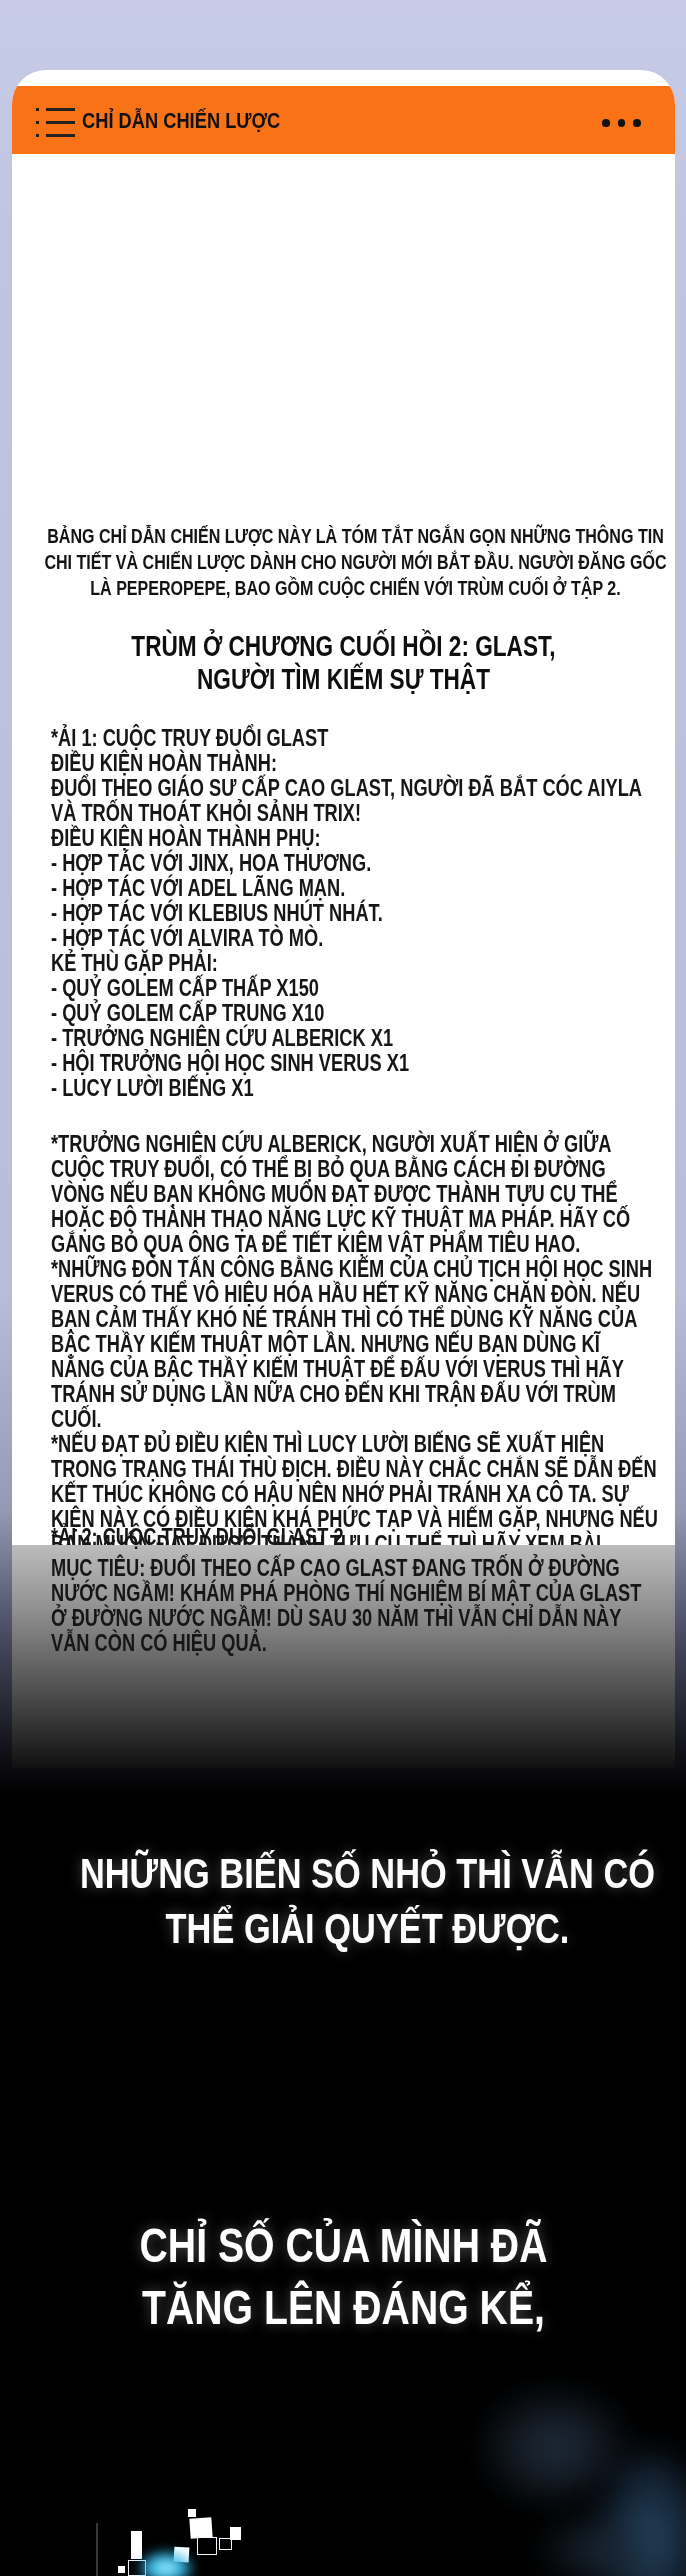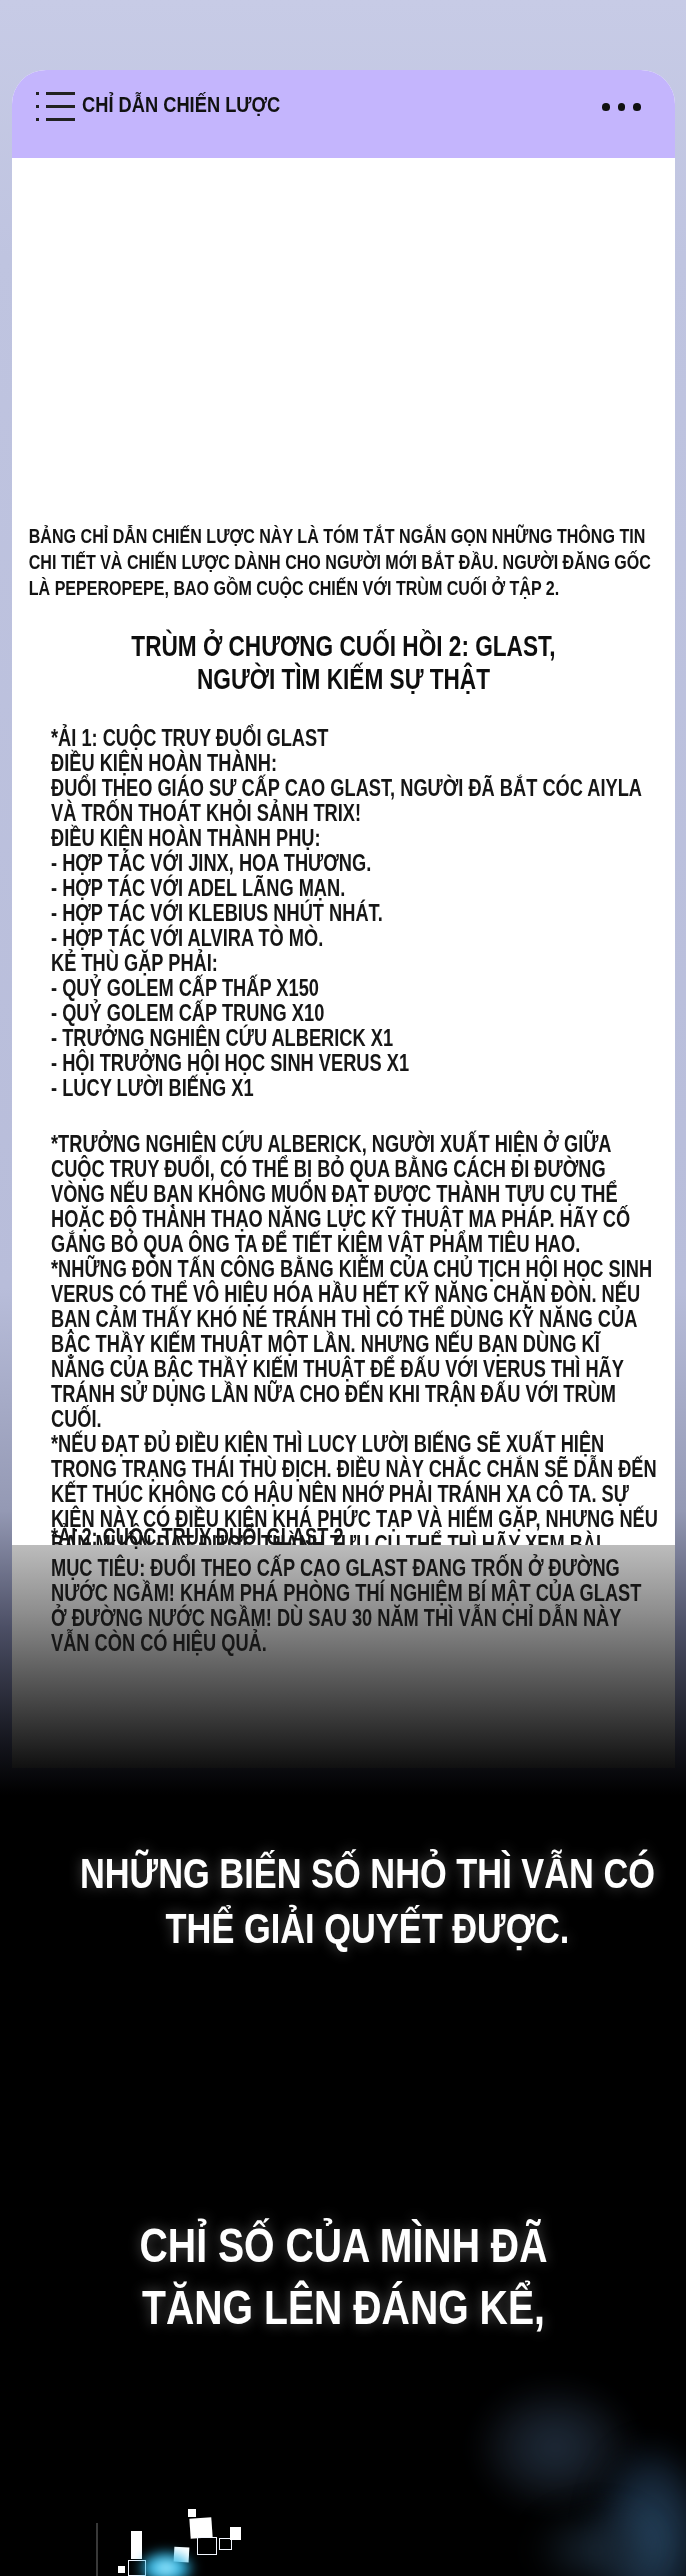--- a/index.html
+++ b/index.html
@@ -8,21 +8,21 @@
     font-family:"Liberation Sans",sans-serif;
     background:linear-gradient(180deg,
       #c7cbe6 0px,#bfc4e0 258px,#b8bdda 1288px,
       #9499b4 1511px,#4a4d63 1631px,#14151d 1743px,#000 1795px,#000 2576px);
   }
   .card{
     position:absolute;left:12px;top:70px;width:663px;height:1698px;
     background:#fff;border-radius:34px 34px 0 0;overflow:hidden;
   }
   
-  .appbar{position:absolute;top:0;left:0;width:100%;height:88px;background:#c4b5fd;}
+  .appbar{position:absolute;top:16px;left:0;width:100%;height:68px;background:#f97316;}
   .list-icon{position:absolute;left:24px;top:22px;width:39px;height:31px;cursor:pointer;}
   .list-icon .dot{position:absolute;left:0;width:3.4px;height:3.4px;background:#222;}
   .list-icon .bar{position:absolute;left:10.3px;right:0;height:2.6px;background:#222;}
   .appbar-title{
     position:absolute;left:70px;top:23px;font-weight:bold;font-size:21.5px;color:#111;
     transform:scaleX(.85);transform-origin:0 0;letter-spacing:0;white-space:nowrap;
   }
   .more-icon{position:absolute;right:34px;top:33px;width:39px;height:8.6px;cursor:pointer;}
   .more-icon i{position:absolute;top:0;width:7.7px;height:7.7px;border-radius:50%;background:#111;}
   .more-icon i:nth-child(1){left:0}.more-icon i:nth-child(2){left:15.5px}.more-icon i:nth-child(3){left:31px}
@@ -33,21 +33,21 @@
   .sil-tuft1{left:455px;top:103px;width:46px;height:46px;border-radius:20% 80% 30% 70%;transform:rotate(18deg);}
   .sil-tuft2{left:558px;top:86px;width:52px;height:43px;border-radius:70% 30% 60% 40%;transform:rotate(-12deg);}
   .sil-tuft3{left:584px;top:163px;width:52px;height:50px;border-radius:40% 60% 70% 30%;transform:rotate(14deg);}
   .sil-body{left:434px;top:215px;width:199px;height:155px;border-radius:52% 48% 6% 4%/100% 88% 0 0;transform:rotate(-2deg);}
   .sil-body2{left:481px;top:283px;width:156px;height:77px;border-radius:10% 60% 0 0;}
   .banner-t{position:absolute;left:53px;font-weight:bold;font-size:39px;color:#e2231d;
     transform:scaleX(.8);transform-origin:0 0;white-space:nowrap;letter-spacing:0;}
   .banner-t1{top:94px;} .banner-t2{top:172px;}
   
   .cpre{white-space:pre-line;}
-  .intro{position:absolute;top:453px;left:0;width:663px;}
+  .intro{position:absolute;top:453px;left:12px;width:663px;text-align:center;}
   .intro .in{display:inline-block;width:807px;margin-left:-72px;transform:scaleX(.78);transform-origin:center top;
     font-weight:bold;font-size:20.6px;line-height:26px;color:#131313;}
   .bossh{position:absolute;top:560px;left:0;width:676px;text-align:center;}
   .bossh .in{display:inline-block;width:807px;margin-left:-72px;transform:scaleX(.78);transform-origin:center top;
     font-weight:bold;font-size:29px;line-height:33px;color:#0e0e0e;}
   .stage{position:absolute;left:39px;width:799px;transform:scaleX(.76);transform-origin:0 0;
     font-weight:bold;font-size:24px;line-height:25px;color:#161616;}
   .stage1{top:655px;}
   .tips{top:1061px;}
   .stage2t{top:1454px;}

